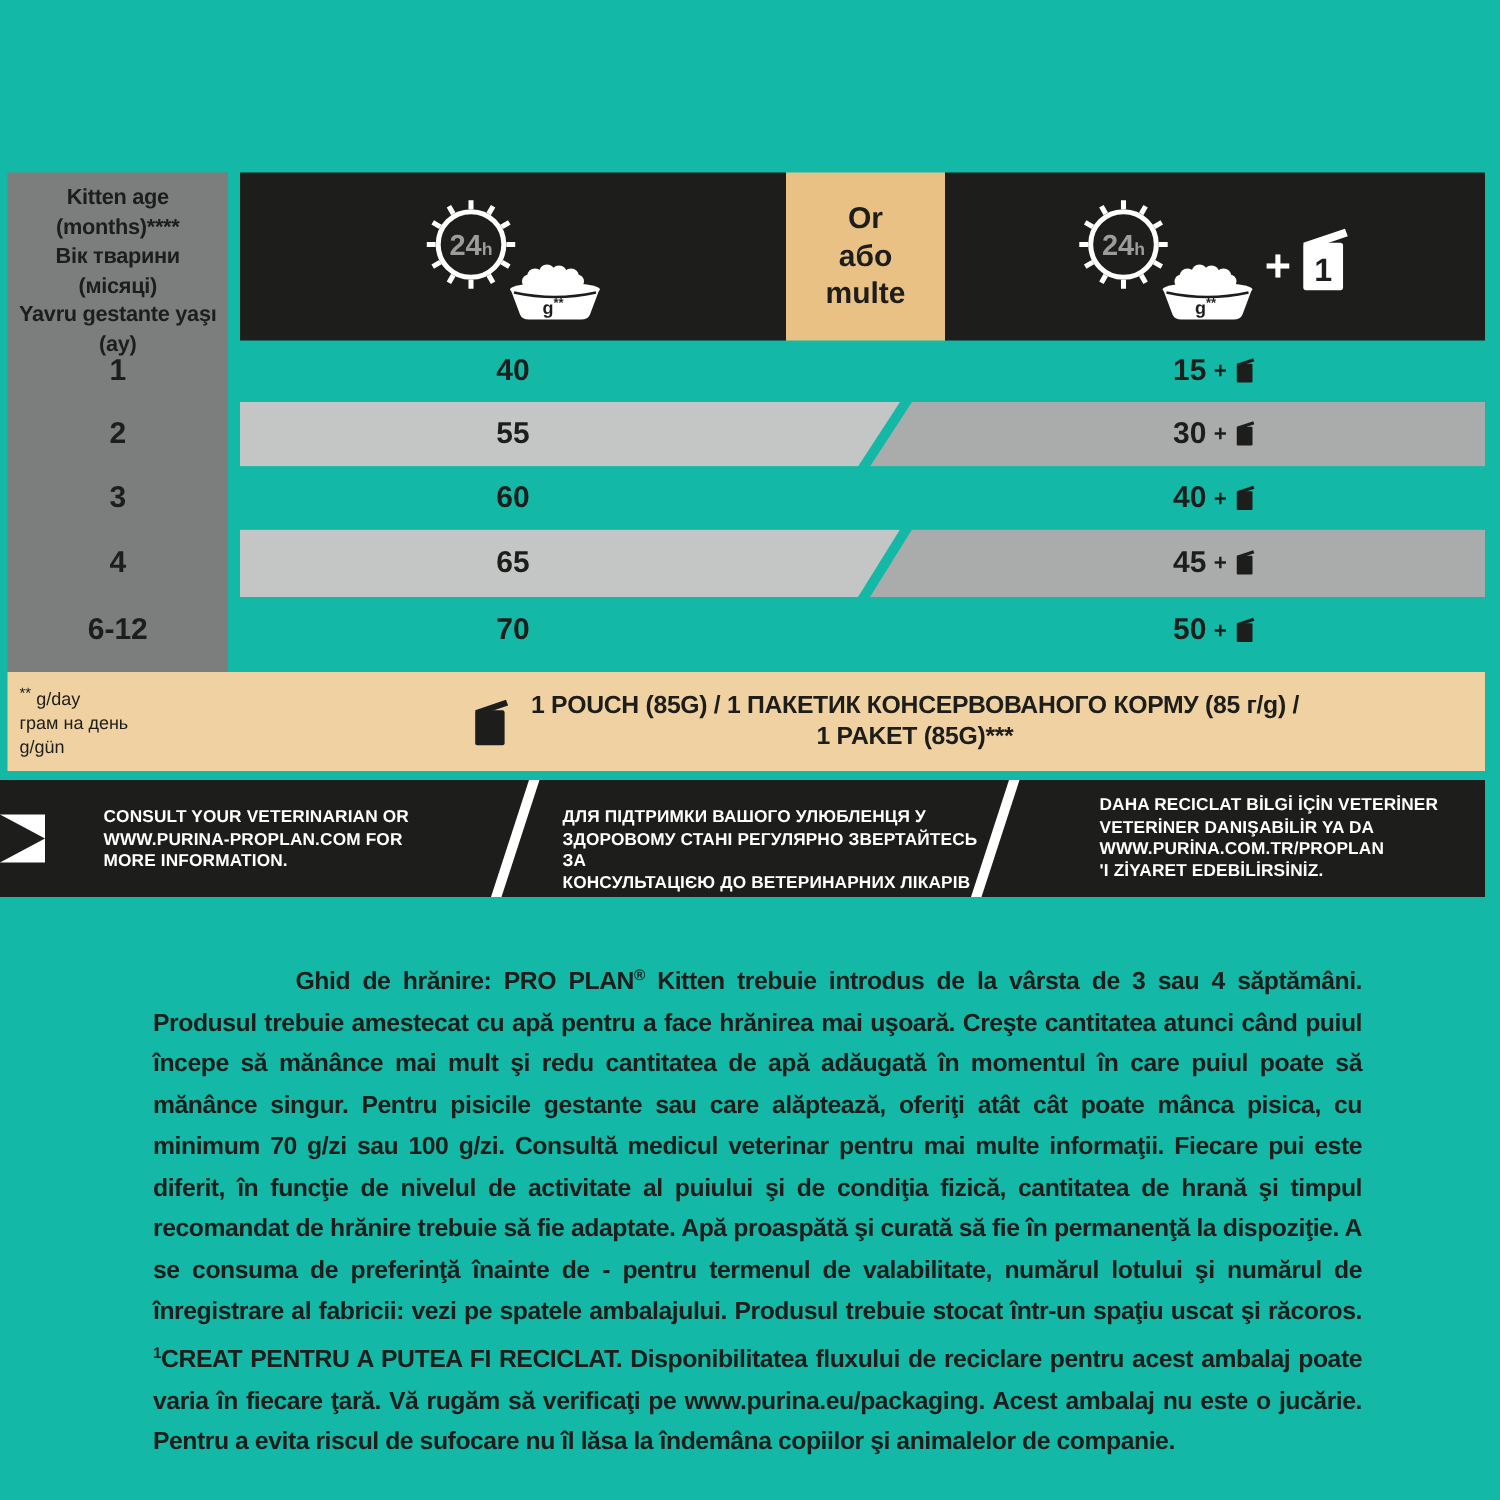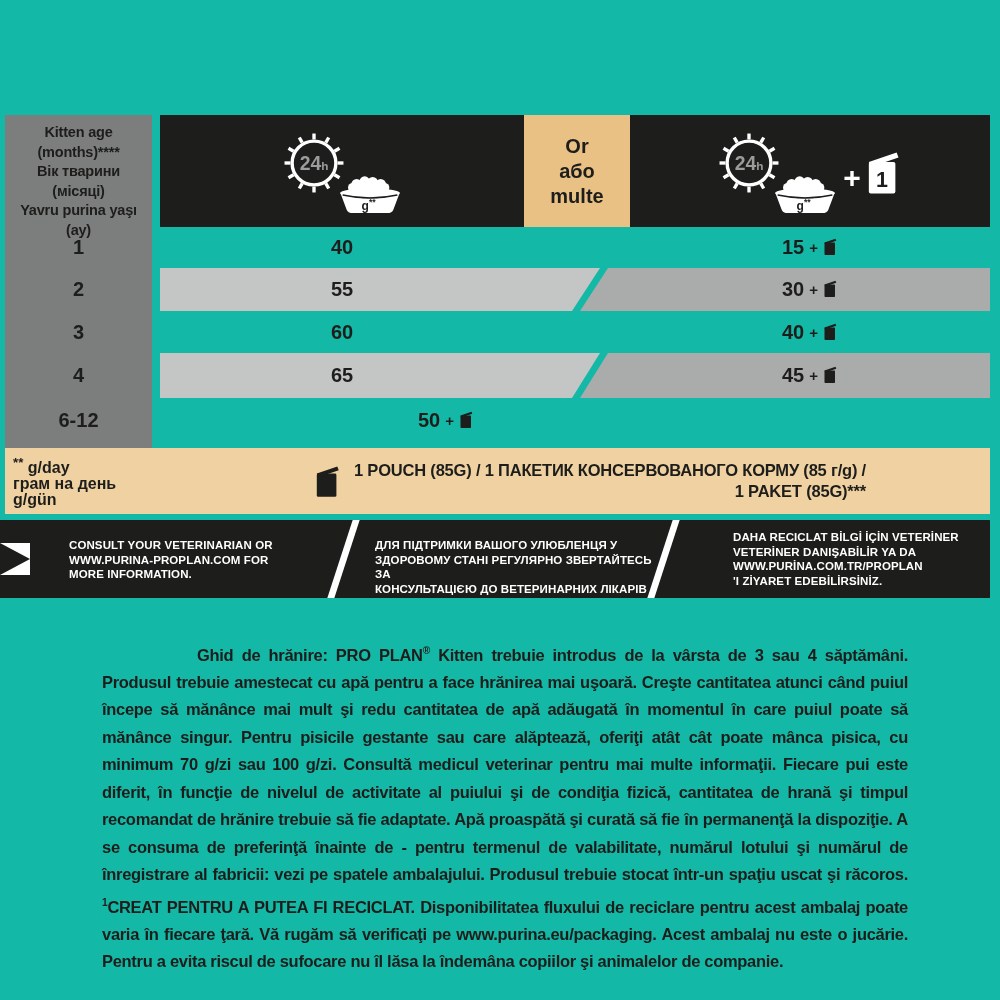--- a/index.html
+++ b/index.html
@@ -37,25 +37,25 @@
   .plus-s{font-size:15px;font-weight:bold;margin:0 5px 0 5px;}
   .pouch-s{width:15px;height:19px;fill:#1d1d1b;margin-bottom:2px;}
   .stripeL{position:absolute;inset:0;background:#c4c5c5;
            clip-path:polygon(0 0,440px 0,412px 100%,0 100%);}
   .stripeR{position:absolute;inset:0;background:#aaabab;
            clip-path:polygon(448px 0,100% 0,100% 100%,420px 100%);}
   .row .cell{position:relative;z-index:1;}
 
   
   .footrow{position:absolute;left:5px;top:448px;width:985px;height:66px;background:#f0d2a2;}
-  .footnotes{position:absolute;left:8px;top:7px;font-size:16px;font-weight:bold;line-height:16px;}
+  .footnotes{position:absolute;left:8px;top:7px;font-size:12px;font-weight:normal;line-height:16px;}
   .footcenter{position:absolute;left:255px;top:0;width:660px;height:66px;
               display:flex;align-items:center;justify-content:center;}
   .pouch-f{width:28px;height:36px;fill:#1d1d1b;margin-right:12px;flex:none;}
-  .footlines{text-align:right;font-size:16.5px;font-weight:bold;line-height:21px;letter-spacing:-0.2px;}
+  .footlines{text-align:center;font-size:16.5px;font-weight:bold;line-height:21px;letter-spacing:-0.2px;}
 
   
   .infobar{position:absolute;left:0;top:520px;width:990px;height:78px;background:#1d1d1b;}
   .notch-white{position:absolute;left:0;top:23px;width:30px;height:32px;background:#fff;}
   .notch-arrow{position:absolute;left:0;top:23px;width:0;height:0;
                border-top:16px solid transparent;border-bottom:16px solid transparent;
                border-left:30px solid #1d1d1b;}
   .diag{position:absolute;top:0;width:7px;height:78px;background:#fff;transform:skewX(-18deg);}
   .ib-sec{position:absolute;color:#fff;font-size:11.5px;font-weight:bold;line-height:14.5px;
           letter-spacing:0.1px;}
@@ -81,21 +81,21 @@
 </svg>
 
 <div class="page">
 
   <div class="leftcol">
     <div class="age-head">
       <div>Kitten age</div>
       <div>(months)****</div>
       <div>Вік тварини</div>
       <div>(місяці)</div>
-      <div>Yavru purina yaşı</div>
+      <div>Yavru gestante yaşı</div>
       <div>(ay)</div>
     </div>
     <div class="age-label" style="top:112px;height:41px">1</div>
     <div class="age-label" style="top:153px;height:43px">2</div>
     <div class="age-label" style="top:196px;height:42px">3</div>
     <div class="age-label" style="top:238px;height:45px">4</div>
     <div class="age-label" style="top:283px;height:45px">6-12</div>
   </div>
 
   <div class="maincol">
@@ -235,20 +235,21 @@
       <div class="cell cell-mix">
         <span class="num">45</span>
         <span class="plus-s">+</span>
         <svg class="pouch-s" viewBox="0 0 60 76">
             <use href="#pouch-g"></use>
           </svg>
       </div>
     </div>
 
     <div class="row" style="top:283px;height:45px">
+      <div class="cell cell-dry num">70</div>
       <div class="cell cell-gap"></div>
       <div class="cell cell-mix">
         <span class="num">50</span>
         <span class="plus-s">+</span>
         <svg class="pouch-s" viewBox="0 0 60 76">
             <use href="#pouch-g"></use>
           </svg>
       </div>
     </div>
   </div>

